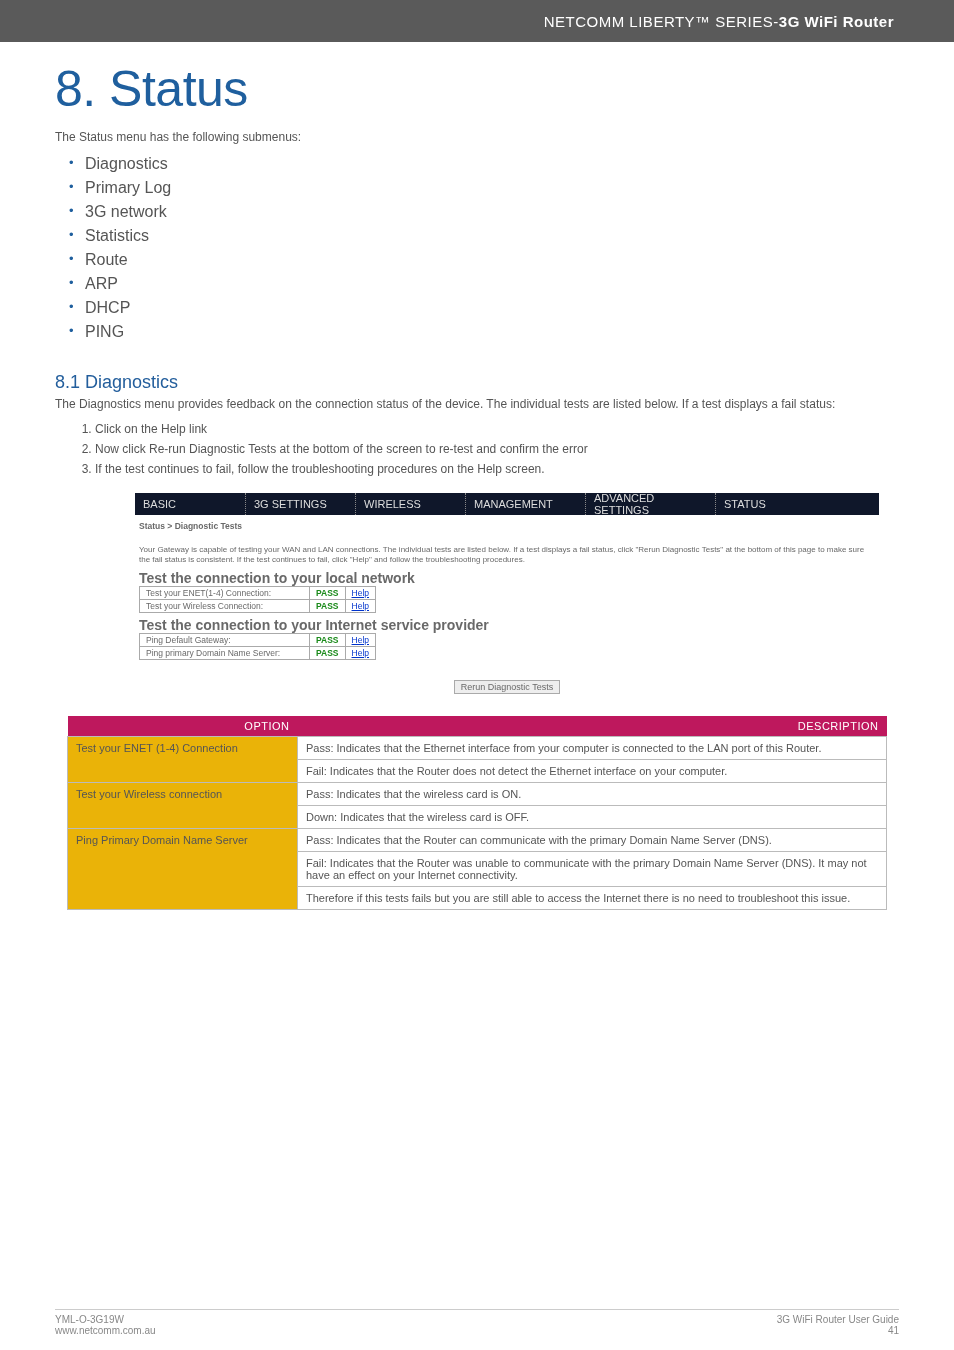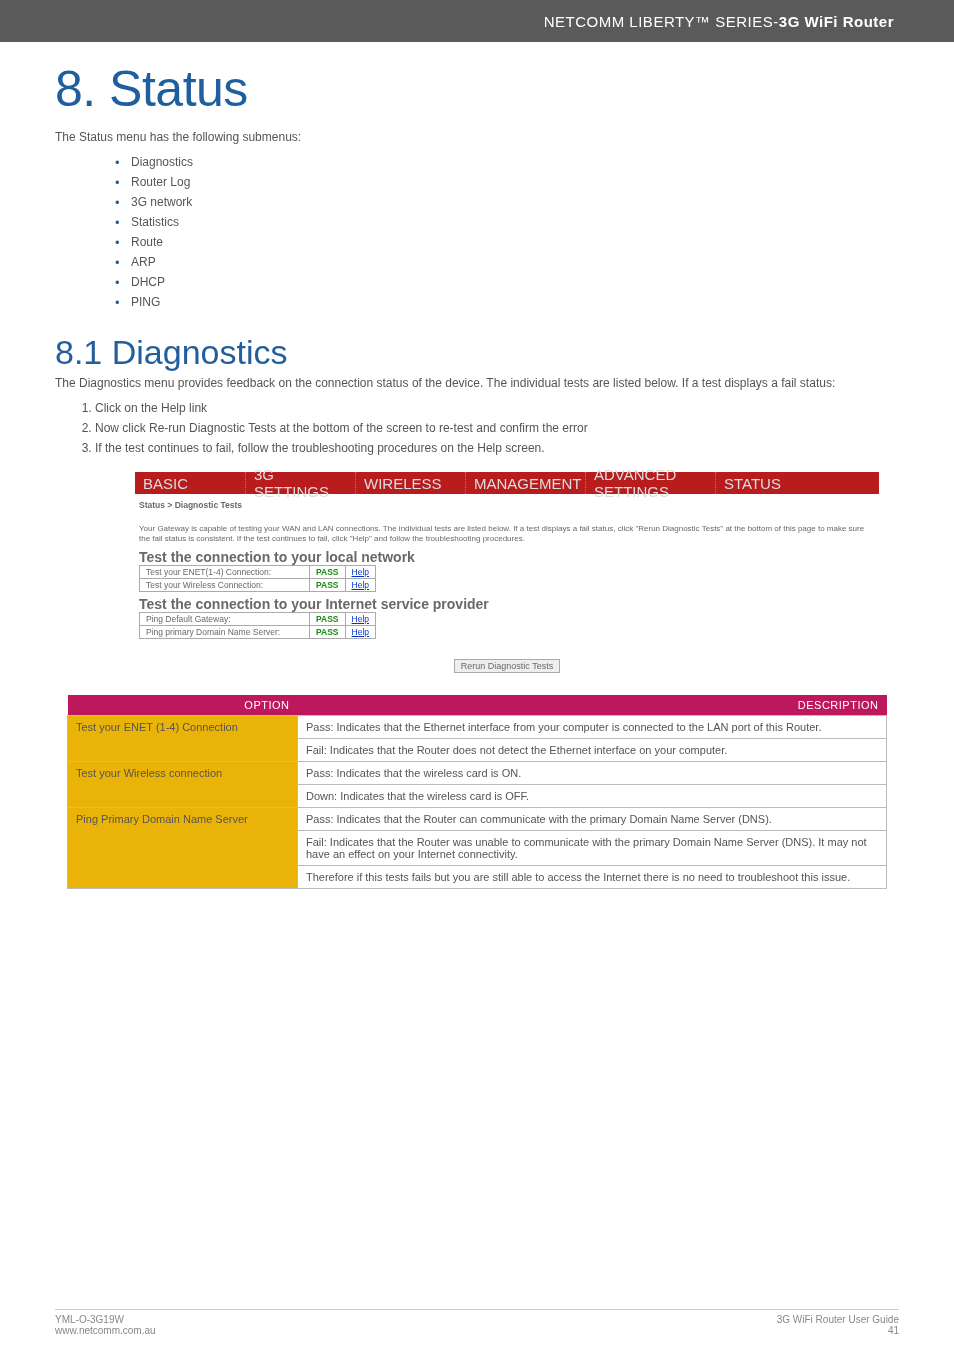--- a/index.html
+++ b/index.html
@@ -39,61 +39,60 @@
     font-size: 12px;
     color: #555;
     margin-bottom: 8px;
   }
   ul.bullets {
     list-style: none;
     padding-left: 30px;
     margin-bottom: 18px;
   }
   ul.bullets li {
-    font-size: 12px;
+    font-size: 16px;
     color: #555;
     padding: 3px 0;
     position: relative;
-    margin-left: 46px;
   }
   ul.bullets li::before {
     content: "•";
     position: absolute;
     left: -16px;
     color: #1f5f9e;
     font-size: 13px;
   }
   h2.section {
-    font-size: 34px;
+    font-size: 18px;
     font-weight: 300;
     color: #235e9c;
-    margin-top: 21px;
+    margin-top: 28px;
     margin-bottom: 4px;
   }
   ol.steps {
     padding-left: 40px;
     margin: 6px 0 14px 0;
   }
   ol.steps li {
     font-size: 12px;
     color: #555;
     padding: 3px 0;
   }
 
   
   .embed-wrap {
     padding-left: 80px;
     margin-top: 6px;
     margin-bottom: 18px;
   }
   .nav-row {
     display: flex;
-    background: #b91c1c;
+    background: #0f172a;
     height: 22px;
-    font-size: 15px;
+    font-size: 11px;
     color: #ddd;
     align-items: center;
     width: 744px;
     justify-content: flex-end;
   }
   .nav-item {
     padding: 0 8px;
     border-left: 1px dotted #888;
     height: 100%;
     display: flex;
@@ -203,21 +202,21 @@
 </div>
 
 <div class="content">
 
   <h1 class="chapter">8. Status</h1>
 
   <p class="intro">The Status menu has the following submenus:</p>
 
   <ul class="bullets">
     <li>Diagnostics</li>
-    <li>Router Log</li>
+    <li>Primary Log</li>
     <li>3G network</li>
     <li>Statistics</li>
     <li>Route</li>
     <li>ARP</li>
     <li>DHCP</li>
     <li>PING</li>
   </ul>
 
   <h2 class="section">8.1 Diagnostics</h2>
   <p class="intro">The Diagnostics menu provides feedback on the connection status of the device. The individual tests are listed below. If a test displays a fail status:</p>

